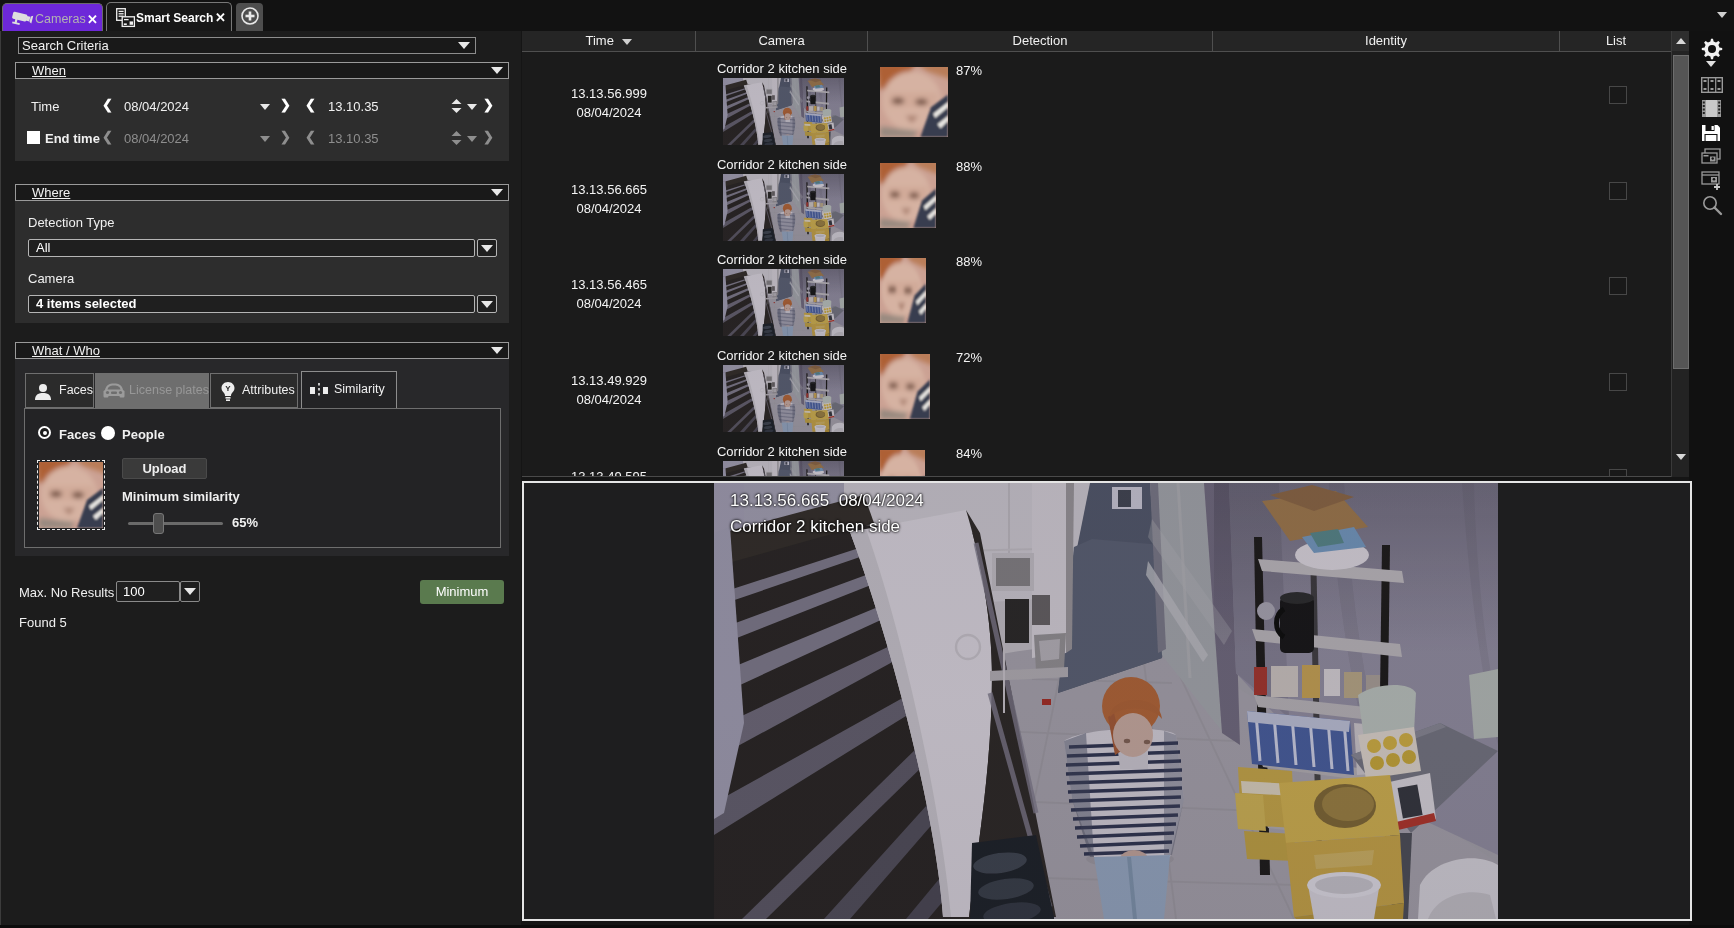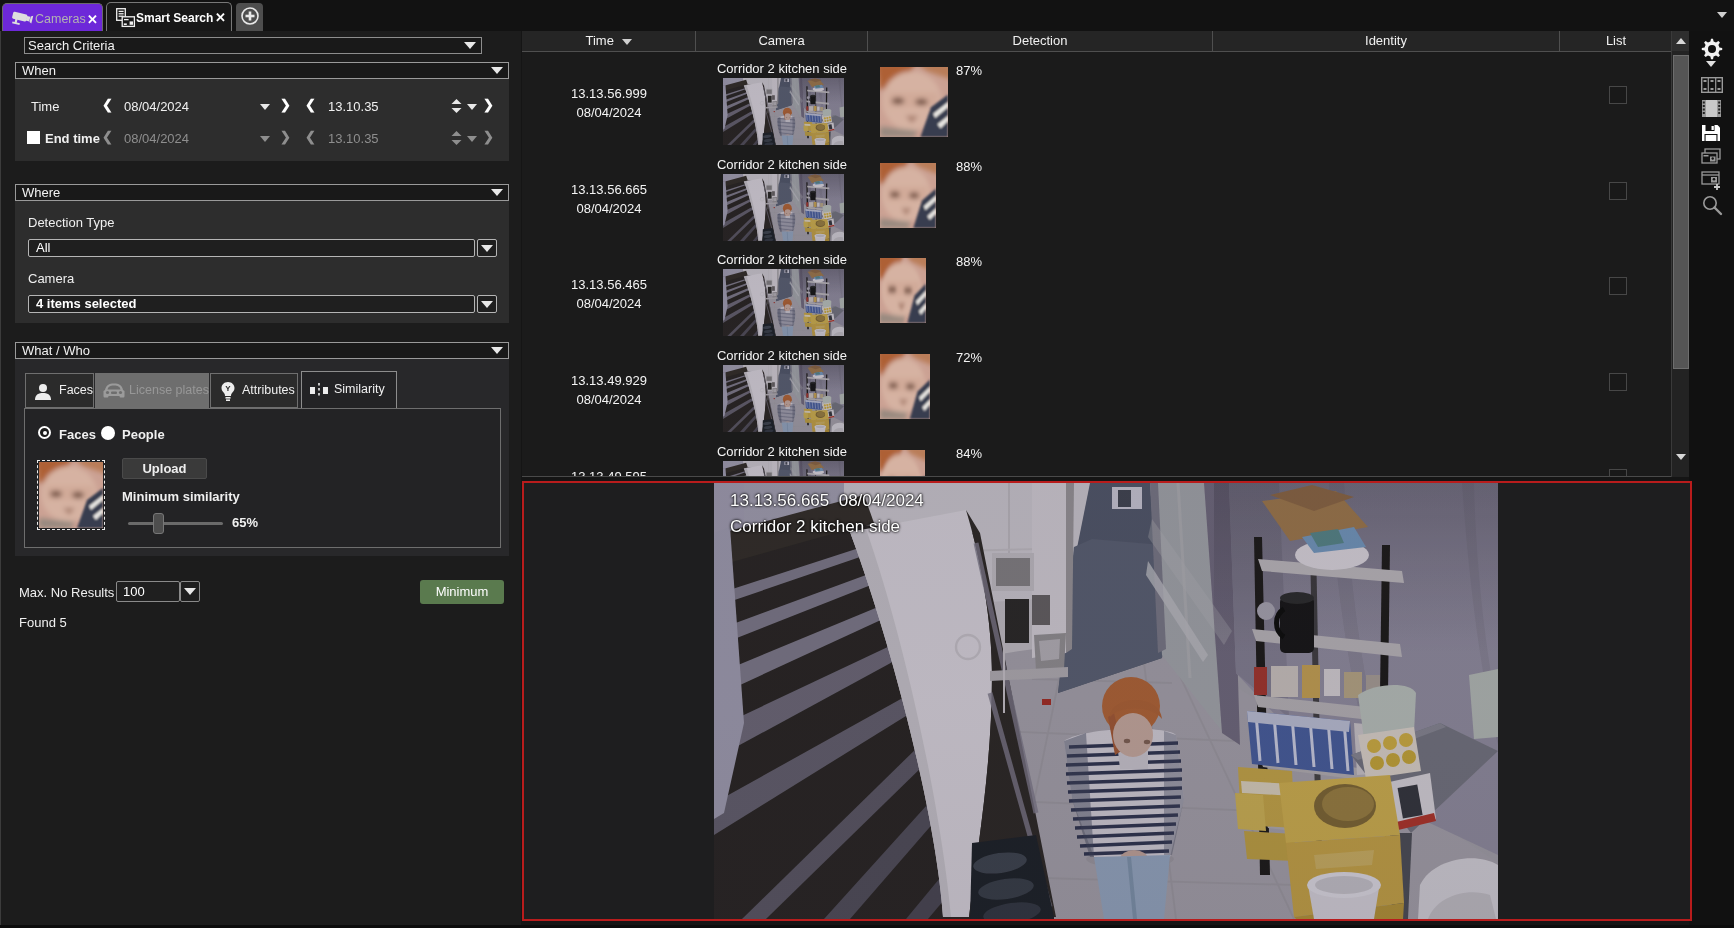--- a/index.html
+++ b/index.html
@@ -8,22 +8,22 @@
 .abs { position:absolute; }
 
 #tabbar { position:absolute; left:0; top:0; width:1734px; height:31px; background:#121212; }
 .tab { position:absolute; top:3px; height:28px; border-radius:5px 5px 0 0; }
 #tab-cameras { left:2px; width:101px; background:#6d28d9; border:1px solid #6a6a6a; border-bottom:none; }
 #tab-smart { left:106px; top:2px; height:29px; width:126px; background:#181818; border:1px solid #787878; border-bottom:none; }
 #tab-plus { left:236px; width:27px; background:#4e4e4e; border-radius:4px 4px 0 0; }
 .tabtxt { position:absolute; top:7px; font-size:14px; }
 
 #leftpanel { position:absolute; left:0; top:31px; width:521px; height:894px; background:#1c1c1c; border-left:1px solid #3c3c3c; }
-.hdr { position:absolute; left:23px; width:458px; height:17px; background:#191919; border:1px solid #8d8d8d; font-size:13px; line-height:15px; padding-left:3px; color:#f2f2f2; }
-.hdr2 { position:absolute; left:14px; width:494px; height:17px; background:#191919; border:1px solid #9a9a9a; font-size:13px; line-height:15px; padding-left:6px; color:#f2f2f2; }
+.hdr { position:absolute; left:17px; width:458px; height:17px; background:#191919; border:1px solid #8d8d8d; font-size:13px; line-height:15px; padding-left:3px; color:#f2f2f2; }
+.hdr2 { position:absolute; left:14px; width:494px; height:17px; background:#191919; border:1px solid #9a9a9a; font-size:13px; line-height:15px; padding-left:16px; color:#f2f2f2;text-decoration:underline; }
 .caret { position:absolute; width:0; height:0; border-left:6px solid transparent; border-right:6px solid transparent; border-top:7px solid #e8e8e8; }
 .caret.sm { border-left-width:5px; border-right-width:5px; border-top-width:6px; }
 .sect { position:absolute; left:14px; width:494px; background:#2d2d2d; }
 .lbl { position:absolute; font-size:13px; color:#f0f0f0; }
 .chev { font-weight:bold; font-size:13px; color:#fff; }
 .grey, .grey * { color:#8e8e8e !important; border-top-color:#8e8e8e; }
 .dd { position:absolute; background:#1f1f1f; border:1px solid #b5b5b5; border-radius:2px; font-size:13px; color:#fff; }
 .ddbtn { position:absolute; width:20px; background:#1f1f1f; border:1px solid #b5b5b5; border-radius:2px; }
 
 .wtab { position:absolute; font-size:12.5px; background:#2b2b2b; border:1px solid #6f6f6f; color:#f0f0f0; white-space:nowrap; }
@@ -34,21 +34,21 @@
 .cb { position:absolute; width:18px; height:18px; border:1px solid #474747; background:#191919; }
 
 #sbar { position:absolute; left:1671px; top:31px; width:18px; height:446px; background:#232323; border-left:1px solid #3a3a3a; }
 .sbtn { position:absolute; left:0; width:18px; height:20px; background:#2e2e2e; }
 .tri-up { position:absolute; left:4px; width:0; height:0; border-left:5px solid transparent; border-right:5px solid transparent; border-bottom:6px solid #d8d8d8; }
 .tri-dn { position:absolute; left:4px; width:0; height:0; border-left:5px solid transparent; border-right:5px solid transparent; border-top:6px solid #d8d8d8; }
 #sthumb { position:absolute; left:1px; top:24px; width:16px; height:314px; background:#555; border:1px solid #6e6e6e; }
 
 #toolbar { position:absolute; left:1689px; top:31px; width:45px; height:894px; background:#111; }
 
-#vpanel { position:absolute; left:522px; top:481px; width:1170px; height:440px; background:#1e1e1f; border:2px solid #b91c1c; }
+#vpanel { position:absolute; left:522px; top:481px; width:1170px; height:440px; background:#1e1e1f; border:2px solid #e5e5e5; }
 #vimg { position:absolute; left:190px; top:0; width:784px; height:436px; }
 .ovl { position:absolute; left:16px; color:#fff; font-size:17px; text-shadow:0 0 3px #000,0 0 2px #000; }
 #bottomstrip { position:absolute; left:0; top:925px; width:1734px; height:3px; background:#0c0c0c; }
 </style>
 </head>
 <body>
 
 <div id="tabbar">
   <div id="tab-cameras" class="tab">
     <svg class="abs" style="left:7px;top:5px" width="24" height="18" viewBox="0 0 24 18">

